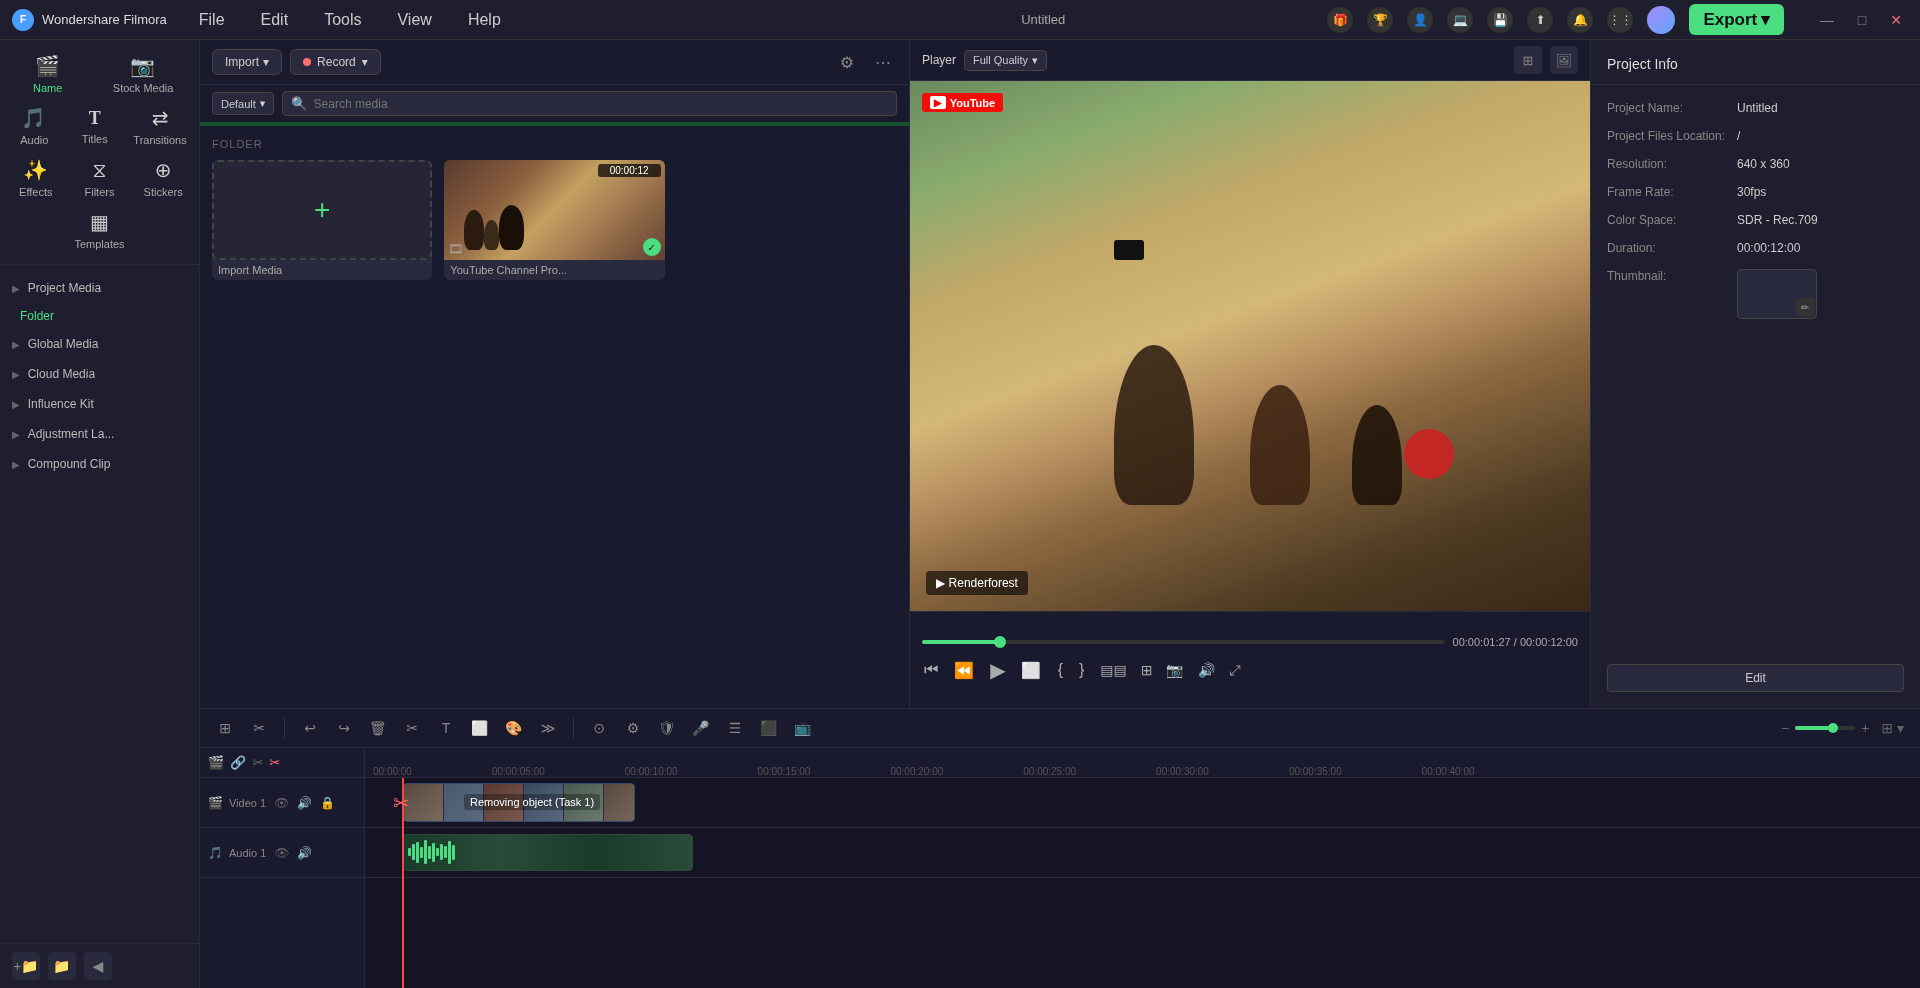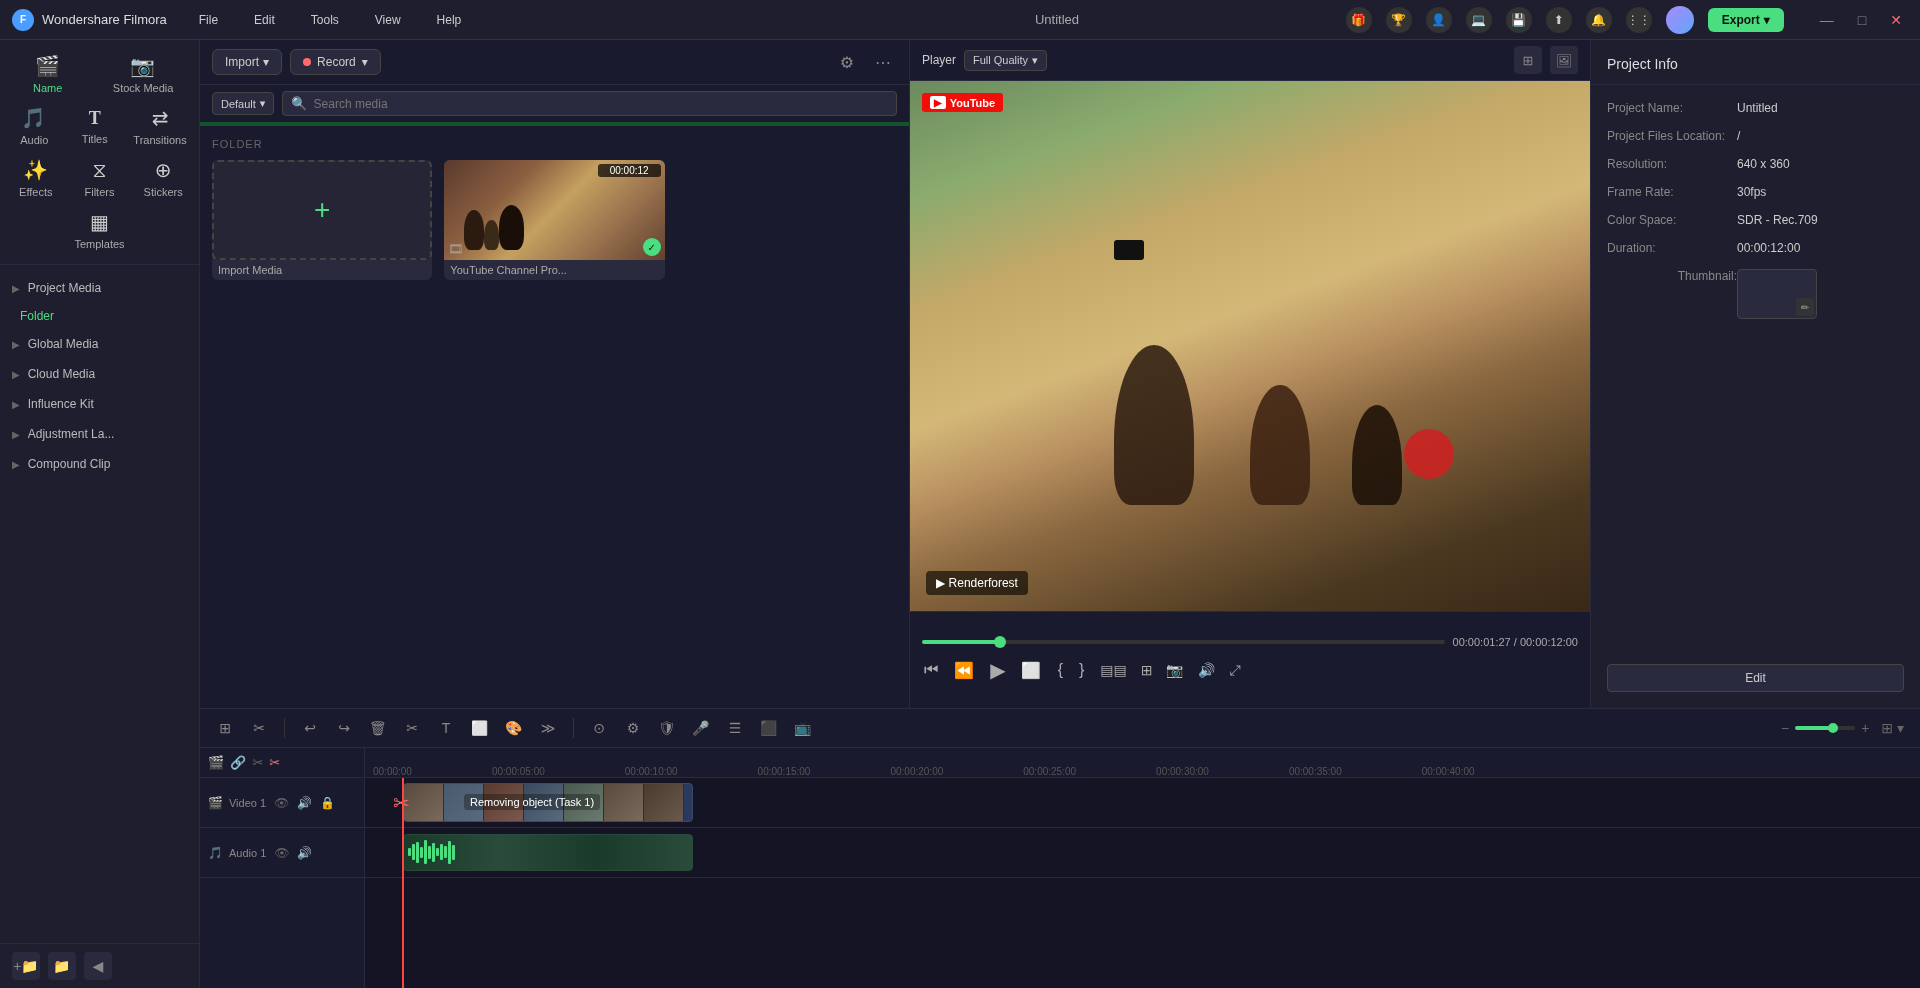--- a/index.html
+++ b/index.html
@@ -3,26 +3,26 @@
   <meta charset="utf-8">
   <style>
     * { box-sizing: border-box; margin: 0; padding: 0; }
     body { font-family: -apple-system, BlinkMacSystemFont, 'Segoe UI', sans-serif; background: #1a1a2e; color: #ccc; width: 1920px; height: 988px; overflow: hidden; font-size: 12px; }
 
     
     #titlebar { background: #1e1e2e; height: 40px; display: flex; align-items: center; padding: 0 12px; border-bottom: 1px solid #333; }
     #titlebar .app-icon { width: 22px; height: 22px; background: #4a9eff; border-radius: 50%; margin-right: 8px; display: flex; align-items: center; justify-content: center; font-size: 10px; color: white; font-weight: bold; }
     #titlebar .app-name { font-size: 13px; color: #ddd; margin-right: 24px; }
     #titlebar .menu-items { display: flex; gap: 20px; flex: 1; }
-    #titlebar .menu-item { font-size: 12px; color: #ccc; cursor: pointer; padding: 4px 8px; border-radius: 4px; }
+    #titlebar .menu-item { font-size: 16px; color: #ccc; cursor: pointer; padding: 4px 8px; border-radius: 4px; }
     #titlebar .title { flex: 1; text-align: center; font-size: 13px; color: #aaa; }
     #titlebar .titlebar-icons { display: flex; gap: 14px; align-items: center; }
     #titlebar .titlebar-icons .icon-btn { width: 26px; height: 26px; border-radius: 50%; background: #333; display: flex; align-items: center; justify-content: center; cursor: pointer; font-size: 12px; color: #ccc; }
     #titlebar .avatar { width: 28px; height: 28px; border-radius: 50%; background: linear-gradient(135deg, #a78bfa, #60a5fa); }
-    #titlebar .export-btn { background: #4ade80; color: #111; font-weight: 600; font-size: 12px; padding: 5px 14px; border-radius: 6px; cursor: pointer; display: flex; align-items: center; gap: 4px; }
+    #titlebar .export-btn { background: #4ade80; color: #111; font-weight: 600; font-size: 17px; padding: 5px 14px; border-radius: 6px; cursor: pointer; display: flex; align-items: center; gap: 4px; }
     #titlebar .win-controls { display: flex; gap: 12px; margin-left: 16px; }
     #titlebar .win-btn { font-size: 14px; color: #888; cursor: pointer; padding: 2px 6px; }
     #titlebar .win-btn:last-child { color: #ff6b6b; }
 
     
     #main { display: flex; height: calc(988px - 40px); }
 
     
     #left-panel { width: 200px; background: #1e1e2e; border-right: 1px solid #2a2a3e; display: flex; flex-direction: column; }
 
@@ -100,21 +100,21 @@
     .ctrl-extra .ctrl-btn { font-size: 14px; }
 
     
     #project-info { width: 330px; background: #1e1e2e; border-left: 1px solid #2a2a3e; display: flex; flex-direction: column; }
     #project-info-header { padding: 16px 16px 12px; border-bottom: 1px solid #2a2a3e; }
     #project-info-header h3 { font-size: 14px; color: #ddd; font-weight: 500; }
     .info-table { padding: 16px; flex: 1; }
     .info-row { display: flex; margin-bottom: 14px; align-items: flex-start; }
     .info-label { color: #888; font-size: 12px; min-width: 130px; }
     .info-value { color: #ccc; font-size: 12px; }
-    .thumbnail-row { display: flex; margin-bottom: 0; align-items: flex-start; text-align: right; }
+    .thumbnail-row { display: flex; margin-bottom: 0; align-items: flex-start; }
     .thumbnail-preview { width: 80px; height: 50px; background: #2a2a3e; border: 1px solid #444; border-radius: 4px; display: flex; align-items: center; justify-content: center; position: relative; }
     .thumb-edit-btn { position: absolute; bottom: 2px; right: 2px; background: #333; border-radius: 3px; width: 18px; height: 18px; display: flex; align-items: center; justify-content: center; cursor: pointer; font-size: 10px; color: #aaa; }
     .edit-btn { background: #2a2a3e; border: 1px solid #444; border-radius: 4px; padding: 6px 20px; color: #ccc; cursor: pointer; font-size: 12px; margin: 0 16px 16px; display: inline-block; text-align: center; }
 
     
     #timeline { height: 280px; background: #141424; border-top: 1px solid #2a2a3e; display: flex; flex-direction: column; }
     #timeline-toolbar { display: flex; align-items: center; padding: 6px 12px; gap: 8px; border-bottom: 1px solid #2a2a3e; background: #1a1a2e; }
     .tl-btn { width: 26px; height: 26px; display: flex; align-items: center; justify-content: center; cursor: pointer; color: #888; font-size: 14px; border-radius: 4px; }
     .tl-divider { width: 1px; height: 20px; background: #333; margin: 0 4px; }
     .tl-spacer { flex: 1; }
@@ -500,21 +500,21 @@
           </div>
 
           <div id="timeline-tracks" style="flex:1;position:relative;">
 
             <div class="playhead-line" style="height:100%;"></div>
 
             <div class="track-row">
 
               <div class="track-scissors">✂</div>
 
-              <div class="video-clip" style="width:290px;">
+              <div class="video-clip" style="width:232px;">
                 <div class="video-clip-frames">
                   <div class="clip-frame" style="background:linear-gradient(135deg,#5a4a3e,#7a6a5e);"></div>
                   <div class="clip-frame" style="background:linear-gradient(135deg,#4a5a6e,#5a6a7e);"></div>
                   <div class="clip-frame" style="background:linear-gradient(135deg,#5a3a2e,#7a5a4e);"></div>
                   <div class="clip-frame" style="background:linear-gradient(135deg,#3a4a5e,#5a6a7e);"></div>
                   <div class="clip-frame" style="background:linear-gradient(135deg,#4a5a4e,#6a7a6e);"></div>
                   <div class="clip-frame" style="background:linear-gradient(135deg,#5a4a3e,#7a6a5e);"></div>
                   <div class="clip-frame" style="background:linear-gradient(135deg,#4a3a2e,#6a5a4e);"></div>
                 </div>
                 <div class="clip-label">Removing object (Task  1)</div>

